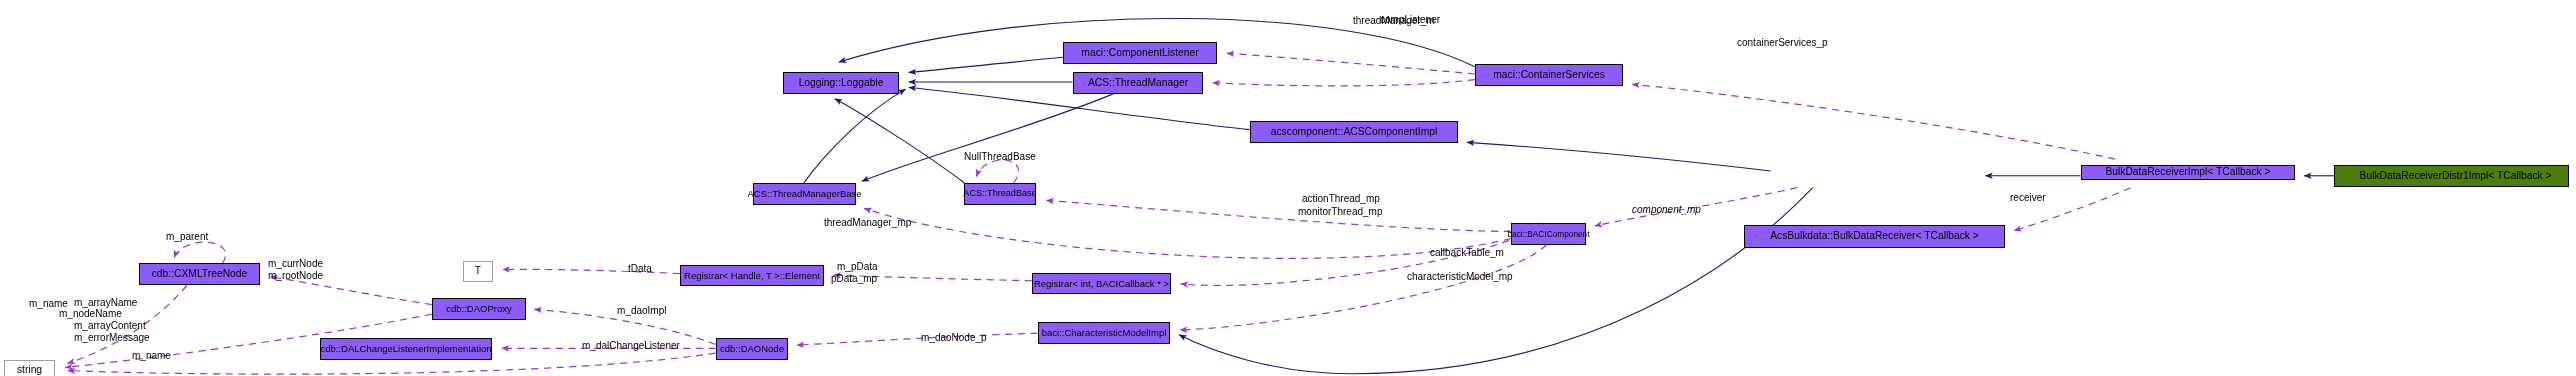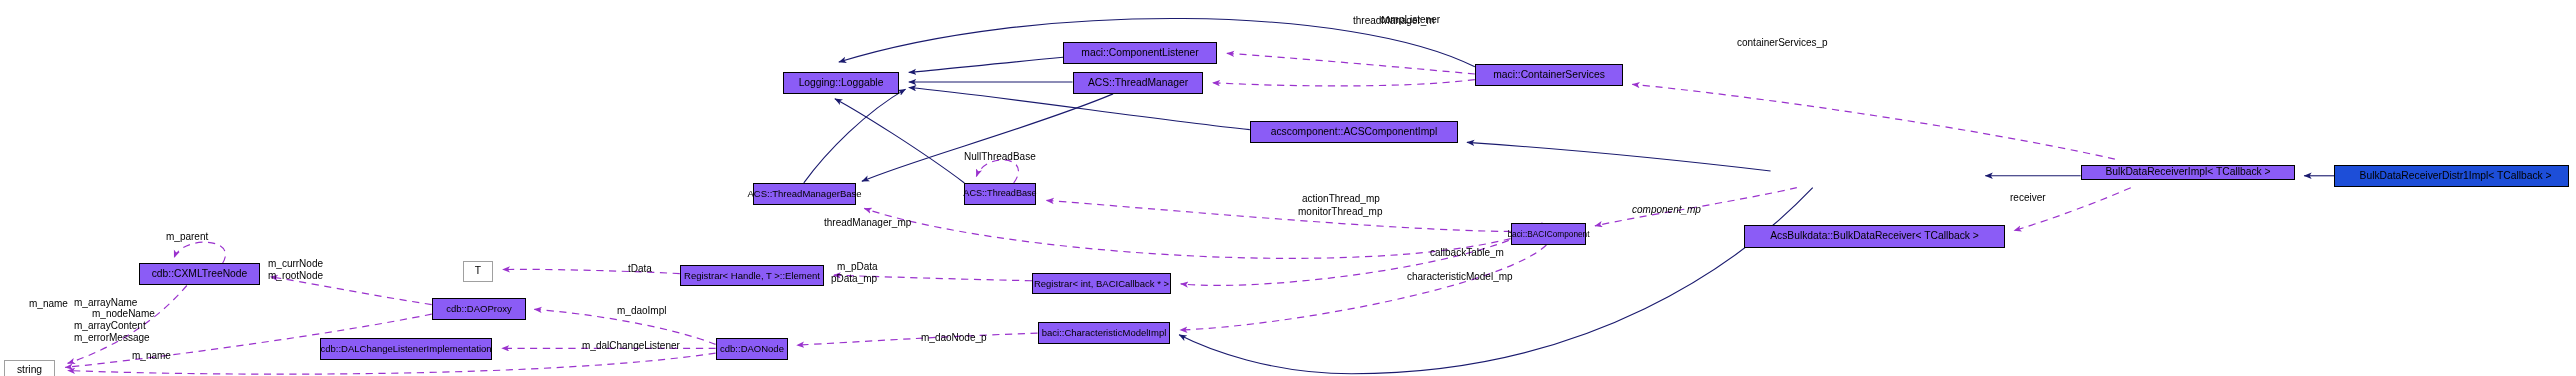--- a/index.html
+++ b/index.html
@@ -18,21 +18,21 @@
     background:#8b5cf6;
     color:#000000;
     font-size:10.3px;
     line-height:1;
     display:flex;
     align-items:center;
     justify-content:center;
     white-space:nowrap;
     padding:0 4.8px;
   }
-  .node.root{ background:#1d4ed8; border-color:#000000;padding-left:13px; }
+  .node.root{ background:#4d7c0f; border-color:#000000;padding-left:13px; }
   .node.tmpl{ border:0.8px solid #a0a0a0; background:#ffffff; }
   .elabel{
     position:absolute;
     font-size:10px;
     color:#000000;
     white-space:nowrap;
     line-height:1.12;
   }
 </style>
 </head>
@@ -192,21 +192,21 @@
   <div class="elabel" style="left:166px;top:231px;">m_parent</div>
   <div class="elabel" style="left:268px;top:258px;">m_currNode</div>
   <div class="elabel" style="left:268px;top:270px;">m_rootNode</div>
   <div class="elabel" style="left:628px;top:263px;">tData</div>
   <div class="elabel" style="left:837px;top:261px;">m_pData</div>
   <div class="elabel" style="left:831px;top:273px;">pData_mp</div>
   <div class="elabel" style="left:1430px;top:247px;">callbackTable_m</div>
   <div class="elabel" style="left:1407px;top:271px;">characteristicModel_mp</div>
   <div class="elabel" style="left:29px;top:298px;">m_name</div>
   <div class="elabel" style="left:74px;top:297px;">m_arrayName</div>
-  <div class="elabel" style="left:92px;top:308px;">m_nodeName</div>
+  <div class="elabel" style="left:59px;top:308px;">m_nodeName</div>
   <div class="elabel" style="left:74px;top:320px;">m_arrayContent</div>
   <div class="elabel" style="left:74px;top:332px;">m_errorMessage</div>
   <div class="elabel" style="left:617px;top:305px;">m_daoImpl</div>
   <div class="elabel" style="left:921px;top:332px;">m_daoNode_p</div>
   <div class="elabel" style="left:582px;top:340px;">m_dalChangeListener</div>
   <div class="elabel" style="left:132px;top:350px;">m_name</div>
 
 </div>
 
 

